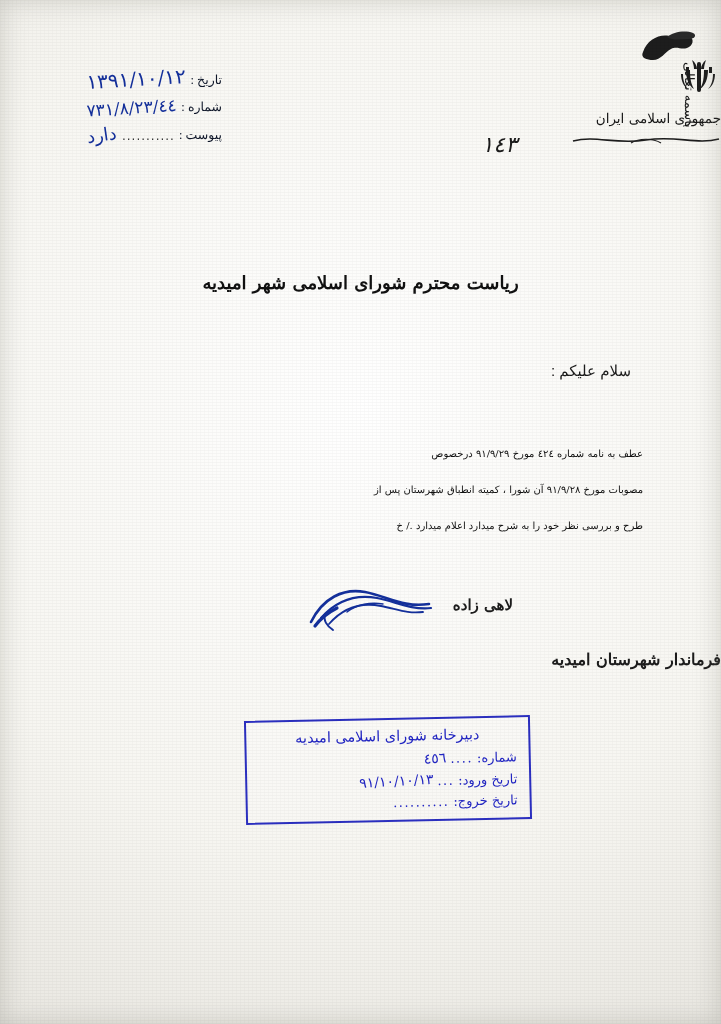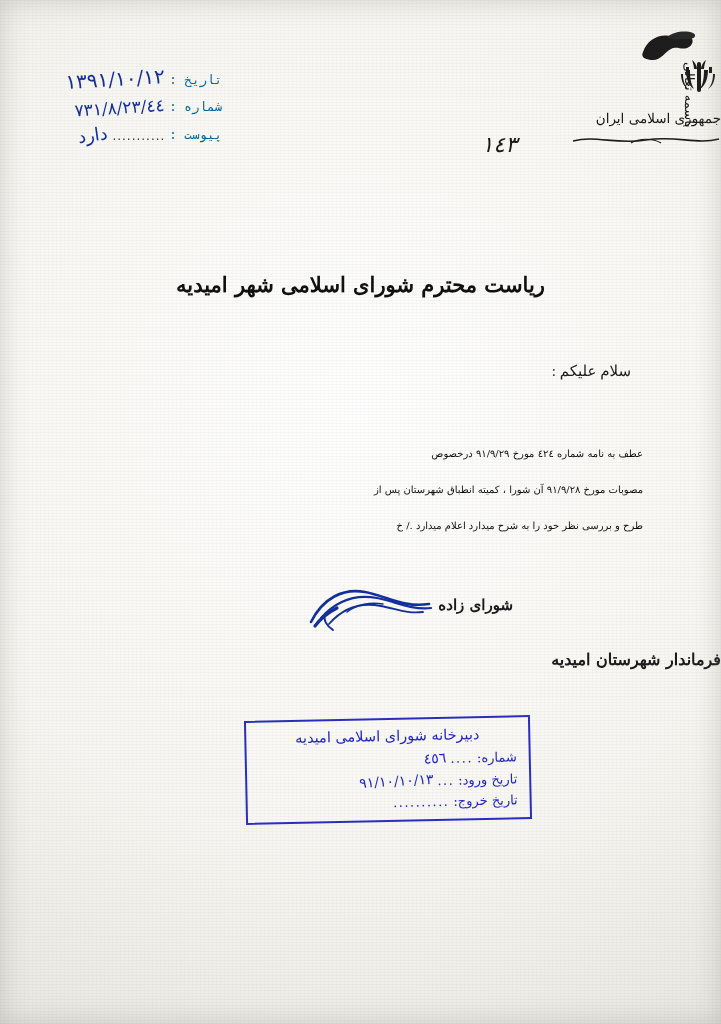--- a/index.html
+++ b/index.html
@@ -43,22 +43,22 @@
   }
   .hand-row {
     display: flex;
     align-items: flex-end;
     gap: 4px;
     margin-bottom: 7px;
     white-space: nowrap;
   }
   .hand-label {
     font-size: 12.5px;
-    color: #0369a1;
-    font-family: Liberation Mono, monospace;
+    color: #0f172a;
+    font-family: Liberation Serif, serif;
   }
   .hand-val {
     font-size: 20px;
     font-family: "DejaVu Serif", serif;
     color: #14309c;
     transform: rotate(-3.5deg);
     transform-origin: right bottom;
   }
   .hand-val.small { font-size: 17px; }
   .hand-dots {
@@ -125,30 +125,30 @@
     letter-spacing: 3px;
     font-style: italic;
   }
 
   
   #addressee {
     right: 0;
     left: 0;
     top: 272px;
     text-align: center;
-    font-size: 21px;
+    font-size: 18px;
     font-weight: bold;
     font-family: "DejaVu Serif", serif;
     color: #111;
   }
   #greeting {
     right: 90px;
     top: 362px;
     font-size: 15px;
-    font-family: Liberation Serif, serif;
+    font-family: Liberation Sans, sans-serif;
   }
   #body-text {
     right: 78px;
     left: 170px;
     top: 436px;
     font-size: 10px;
     line-height: 36px;
     text-align: justify;
     font-family: "DejaVu Serif", serif;
     color: #111;
@@ -292,21 +292,21 @@
     <g stroke="#14309c" fill="none" stroke-linecap="round">
       <path d="M8 44 C20 20 40 10 62 14 C84 18 100 30 126 26" stroke-width="2.6"></path>
       <path d="M18 40 C34 22 52 16 74 20 C92 23 106 32 128 30" stroke-width="2.2"></path>
       <path d="M26 46 C40 30 58 24 78 28 C94 31 104 36 120 34" stroke-width="1.8"></path>
       <path d="M12 48 C18 40 26 34 34 30" stroke-width="3.2"></path>
       <path d="M30 52 C24 48 20 42 22 36" stroke-width="2"></path>
       <path d="M44 34 C54 26 68 24 80 26" stroke-width="1.4"></path>
     </g>
   </svg>
 
-  <div class="abs" id="sign-name">شورای زاده</div>
+  <div class="abs" id="sign-name">لاهی زاده</div>
   <div class="abs" id="sign-title">فرماندار شهرستان امیدیه</div>
 
   <div class="abs" id="receipt-stamp">
     <div class="st-title">دبیرخانه شورای اسلامی امیدیه</div>
 
     <div class="st-row">
       <span class="lbl">شماره:</span>
       <span class="dots">....</span>
       <span class="val">٤٥٦</span>
     </div>

